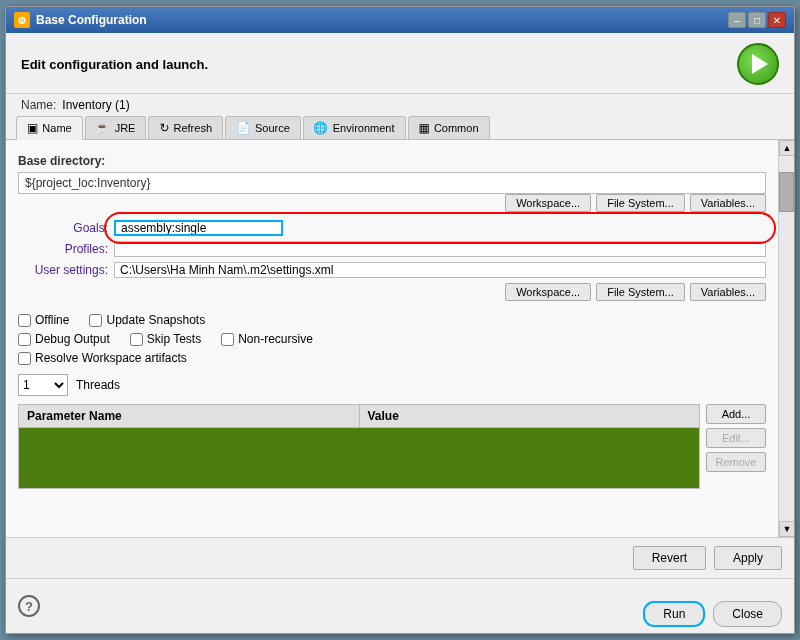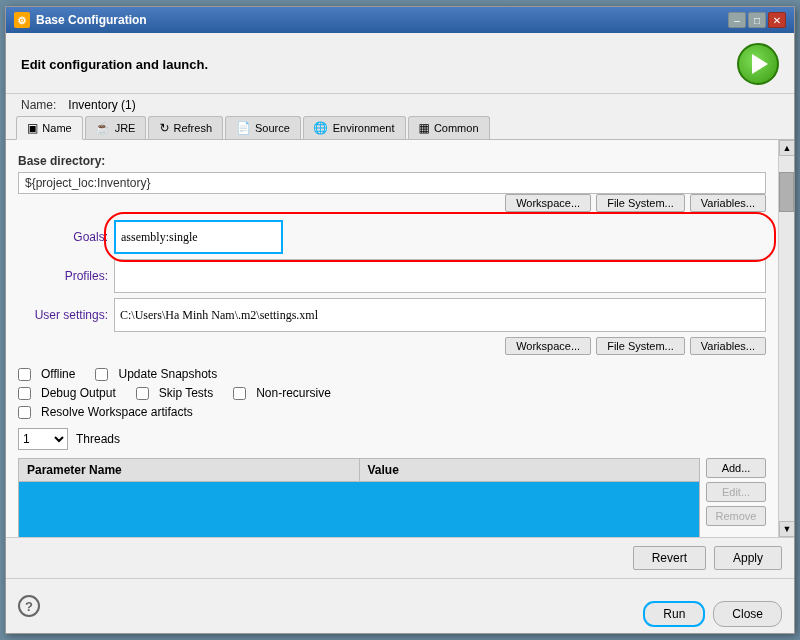--- a/index.html
+++ b/index.html
@@ -97,21 +97,21 @@
       height: 0;
       border-top: 10px solid transparent;
       border-bottom: 10px solid transparent;
       border-left: 16px solid white;
       margin-left: 3px;
     }
     .name-row {
       padding: 4px 15px;
       display: flex;
       align-items: center;
-      gap: 12px;
+      gap: 6px;
       background: #f0f0f0;
     }
     .name-label { font-size: 12px; color: #333; }
     .name-value { font-size: 12px; color: #000; }
     .tabs-bar {
       display: flex;
       padding: 0 10px;
       background: #f0f0f0;
       border-bottom: 1px solid #bbb;
       gap: 2px;
@@ -214,22 +214,21 @@
       color: #4c1d95;
       min-width: 90px;
       text-align: right;
     }
     .form-input {
       flex: 1;
       border: 1px solid #bbb;
       background: white;
       padding: 2px 5px;
       font-size: 12px;
-      height: 34px;
-      font-family: Liberation Serif, serif;
+      height: 16px;
     }
     .goals-input {
       border: 2px solid #00aaff;
       outline: none;
     }
     .goals-wrapper {
       position: relative;
       flex: 1;
     }
     .goals-circle {
@@ -247,21 +246,21 @@
     }
     .checkbox-row {
       display: flex;
       gap: 20px;
       margin-bottom: 5px;
       align-items: center;
     }
     .checkbox-item {
       display: flex;
       align-items: center;
-      gap: 10px;
+      gap: 4px;
       font-size: 12px;
     }
     .checkbox-item input[type="checkbox"] {
       width: 13px;
       height: 13px;
     }
     .threads-row {
       display: flex;
       align-items: center;
       gap: 8px;
@@ -344,21 +343,21 @@
       border: 2px solid #00aaff;
     }
     .table-and-btns {
       display: flex;
       gap: 6px;
       margin-top: 4px;
     }
     .table-wrapper {
       flex: 1;
       border: 1px solid #bbb;
-      background: #0ea5e9;
+      background: #4d7c0f;
       min-height: 80px;
     }
     .table-side-btns {
       display: flex;
       flex-direction: column;
       gap: 4px;
     }
     .side-btn {
       padding: 3px 8px;
       background: #e8e8e8;

